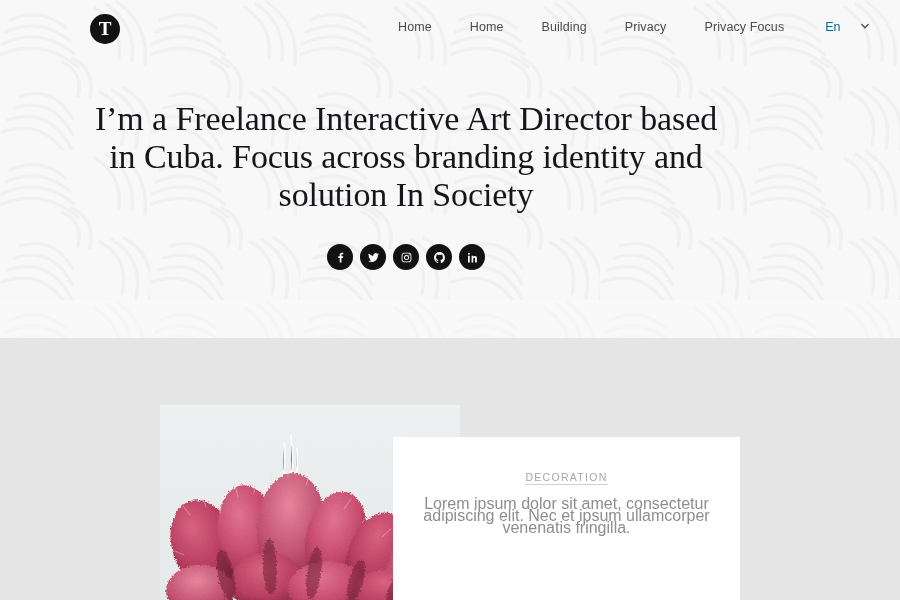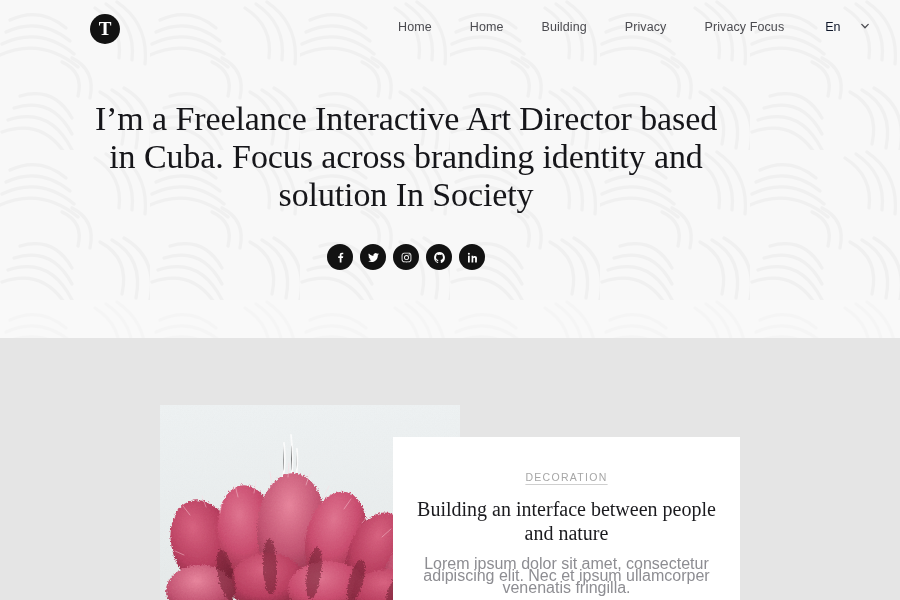--- a/index.html
+++ b/index.html
@@ -109,21 +109,21 @@
     cursor: pointer;
     line-height: 18px;
   }
   .nav-item:first-child { padding-left: 8px; text-align: center; }
 
   .lang {
     display: flex;
     align-items: center;
     gap: 20px;
     font-size: 12.5px;
-    color: #0f172a;
+    color: #0369a1;
     padding: 0 14px 0 22px;
     cursor: pointer;
     line-height: 18px;
   }
   .chev {
     display: inline-block;
     width: 8px; height: 8px;
     position: relative;
     top: -1px;
   }
@@ -430,21 +430,20 @@
             <path d="M262 160 l9 -5"></path>
         </g>
 
         <rect width="300" height="195" filter="url(#grain)" opacity="0.5"></rect>
       </svg>
     </div>
 
     <div class="post-card">
       <a class="post-cat" href="#">DECORATION</a>
 
-      <h2 class="post-title">Building an interface between people and nature</h2>
 
       <p class="post-excerpt">Lorem ipsum dolor sit amet, consectetur adipiscing elit. Nec et ipsum ullamcorper venenatis fringilla.</p>
 
       
     </div>
 
   </div>
 </div>
 
 </body></html>

